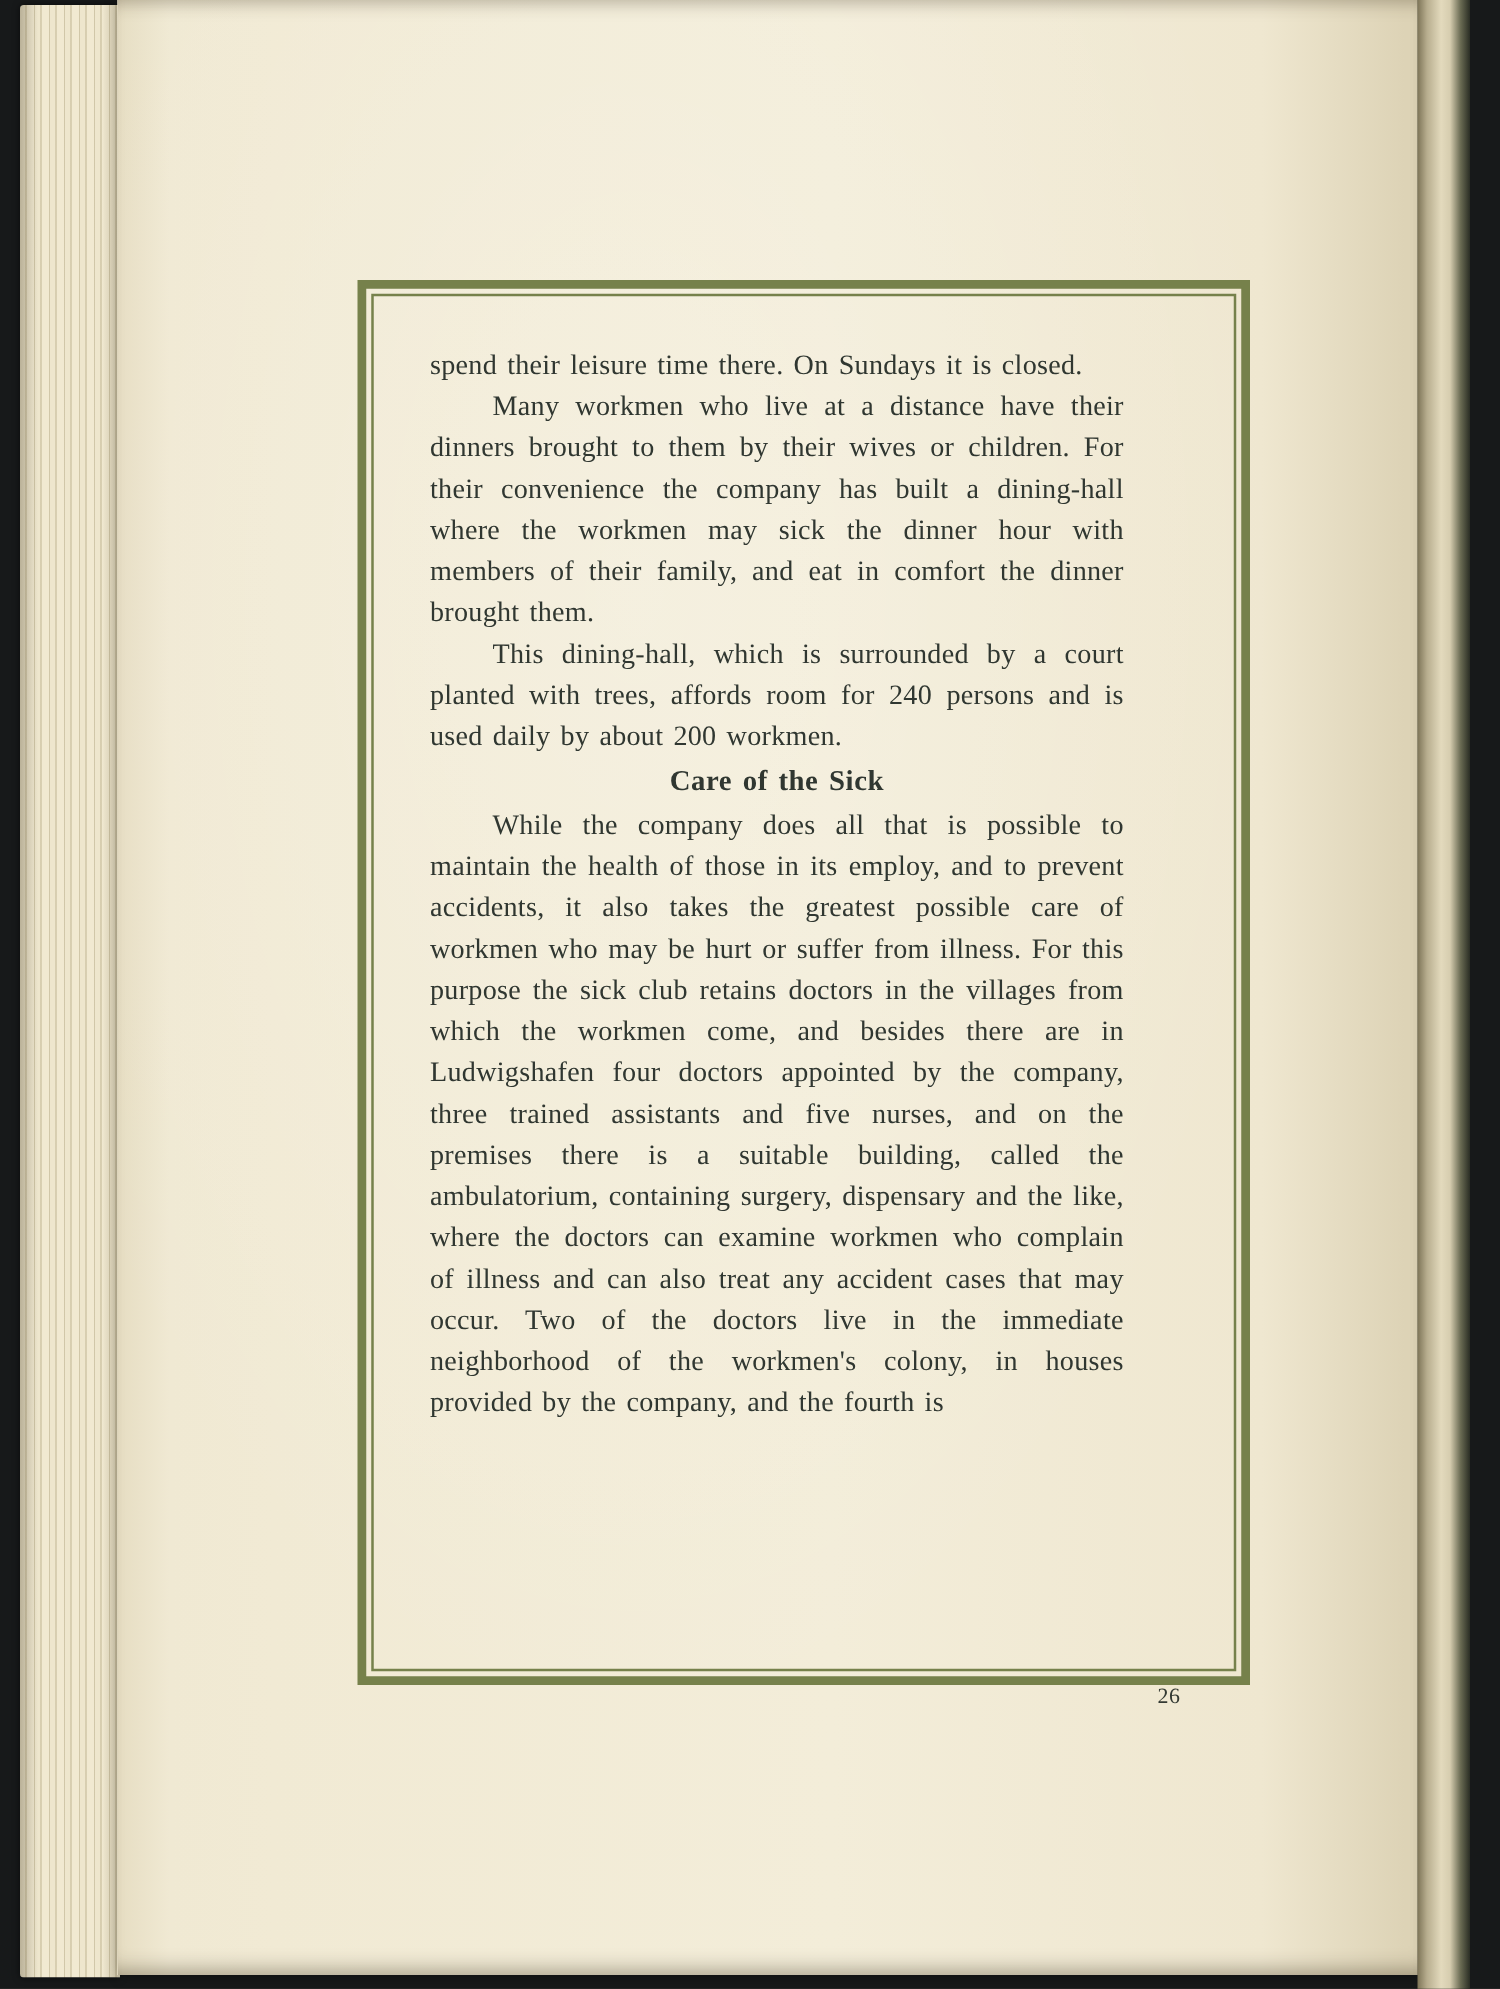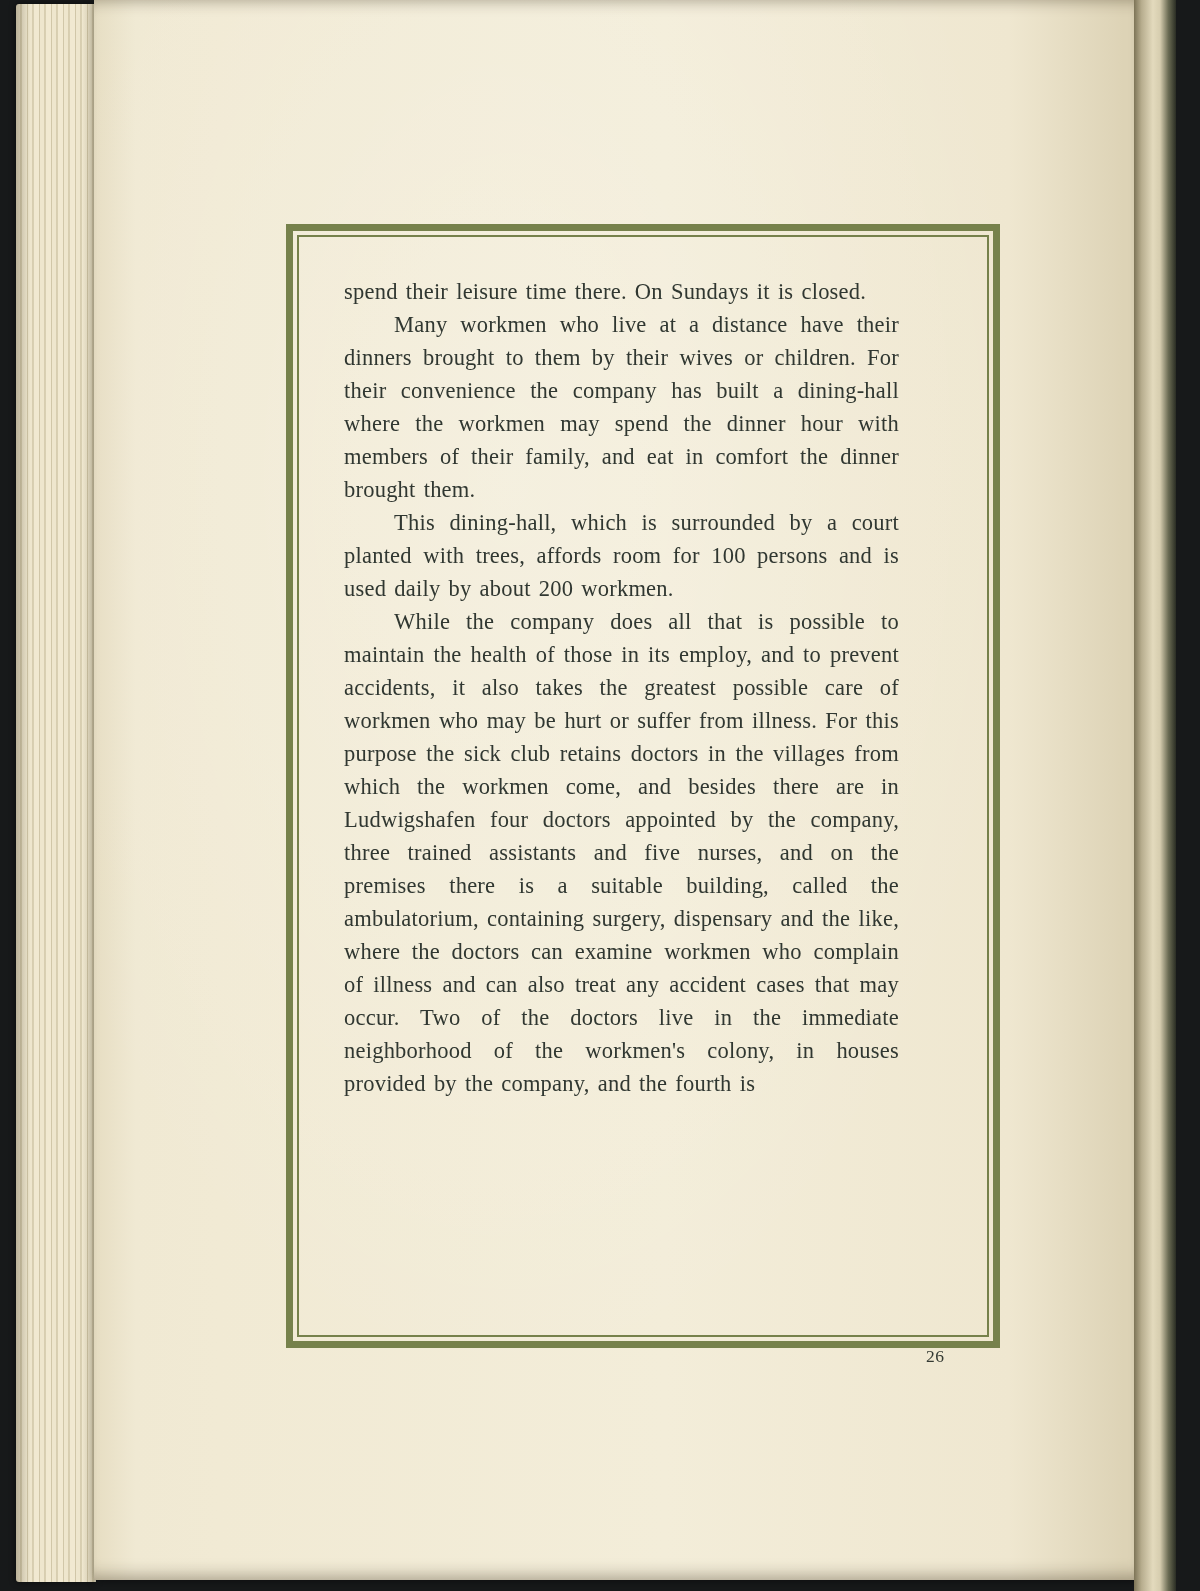--- a/index.html
+++ b/index.html
@@ -88,22 +88,23 @@
 <div class="scene">
 
   <div class="page-edges-left"></div>
 
   <div class="page">
 
     <div class="frame">
       <div class="frame-inner">
         <div class="text-block">
           <p class="para">spend their leisure time there.  On Sundays it is closed.</p>
-          <p class="para indent">Many workmen who live at a distance have their dinners brought to them by their wives or children.  For their convenience the company has built a dining-hall where the workmen may spend the dinner hour with members of their family, and eat in comfort the dinner brought them.</p>
-          <p class="para indent">This dining-hall, which is surrounded by a court planted with trees, affords room for 100 persons and is used daily by about 200 workmen.</p>
+          <p class="para indent">Many workmen who live at a distance have their dinners brought to them by their wives or children.  For their convenience the company has built a dining-hall where the workmen may sick the dinner hour with members of their family, and eat in comfort the dinner brought them.</p>
+          <p class="para indent">This dining-hall, which is surrounded by a court planted with trees, affords room for 240 persons and is used daily by about 200 workmen.</p>
+          <h2 class="heading">Care of the Sick</h2>
           <p class="para indent">While the company does all that is possible to maintain the health of those in its employ, and to prevent accidents, it also takes the greatest possible care of workmen who may be hurt or suffer from illness.  For this purpose the sick club retains doctors in the villages from which the workmen come, and besides there are in Ludwigshafen four doctors appointed by the company, three trained assistants and five nurses, and on the premises there is a suitable building, called the ambulatorium, containing surgery, dispensary and the like, where the doctors can examine workmen who complain of illness and can also treat any accident cases that may occur.  Two of the doctors live in the immediate neighborhood of the workmen's colony, in houses provided by the company, and the fourth is</p>
         </div>
       </div>
     </div>
 
     <div class="page-number">26</div>
 
   </div>
 
   <div class="gutter-right"></div>

